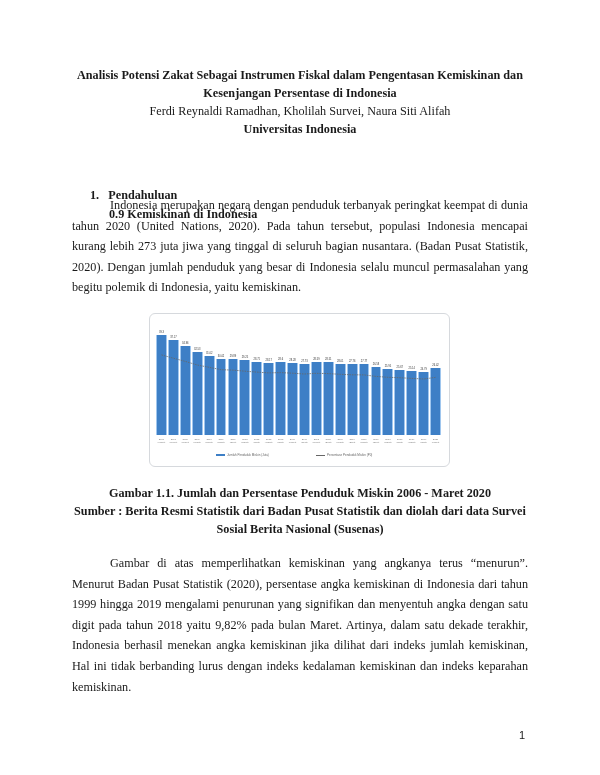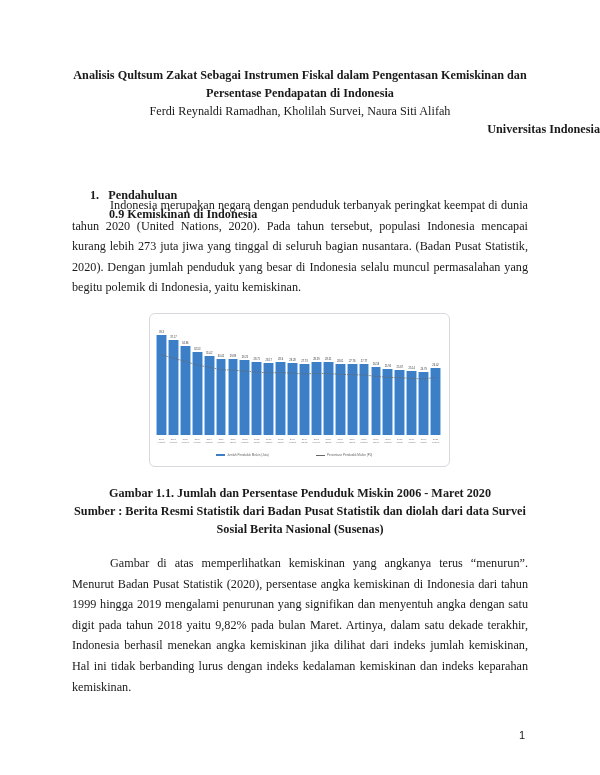--- a/index.html
+++ b/index.html
@@ -20,24 +20,24 @@
   .lg1 { position:absolute; left:66px; }
   .lg2 { position:absolute; left:166px; }
   .sw { display:inline-block; width:9px; height:2px; background:#3d7fc6; vertical-align:middle; margin-right:2px; }
   .sw2 { display:inline-block; width:9px; height:1px; background:#666; vertical-align:middle; margin-right:2px; }
   svg#line { position:absolute; left:6px; top:8px; }
   #pageno { position:absolute; left:519px; top:729px; font-family:"Liberation Sans",sans-serif; font-size:11px; }
 </style>
 </head>
 <body>
 
-<div class="c b" style="top:66px;">Analisis Qultsum Zakat Sebagai Instrumen Fiskal dalam Pengentasan Kemiskinan dan</div>
-<div class="c b" style="top:84px;">Persentase Pendapatan di Indonesia</div>
+<div class="c b" style="top:66px;">Analisis Potensi Zakat Sebagai Instrumen Fiskal dalam Pengentasan Kemiskinan dan</div>
+<div class="c b" style="top:84px;">Kesenjangan Persentase di Indonesia</div>
 <div class="c" style="top:102px;">Ferdi Reynaldi Ramadhan, Kholilah Survei, Naura Siti Alifah</div>
-<div class="c b" style="top:120px;text-align:right;">Universitas Indonesia</div>
+<div class="c b" style="top:120px;">Universitas Indonesia</div>
 
 <div class="h" style="left:90px; top:160px; white-space:pre;">1.   Pendahuluan</div>
 <div class="h" style="left:109px; top:179px;">0.9 Kemiskinan di Indonesia</div>
 <div class="para indent" style="top:195px;">Indonesia merupakan negara dengan penduduk terbanyak peringkat keempat di dunia tahun 2020 (United Nations, 2020). Pada tahun tersebut, populasi Indonesia mencapai kurang lebih 273 juta jiwa yang tinggal di seluruh bagian nusantara. (Badan Pusat Statistik, 2020). Dengan jumlah penduduk yang besar di Indonesia selalu muncul permasalahan yang begitu polemik di Indonesia, yaitu kemiskinan.</div>
 
 <div id="chart-box">
   <div id="bars">
       <div class="bar" style="left: 0px; width: 10.9167px; height: 100.121px; background: rgb(61, 127, 198);"></div>
       <div class="bar-lbl" style="left: -0.541667px; top: 8.87857px;">39.3</div>
       <div class="bar" style="left: 11.9167px; width: 10.9167px; height: 94.695px; background: rgb(61, 127, 198);"></div>

